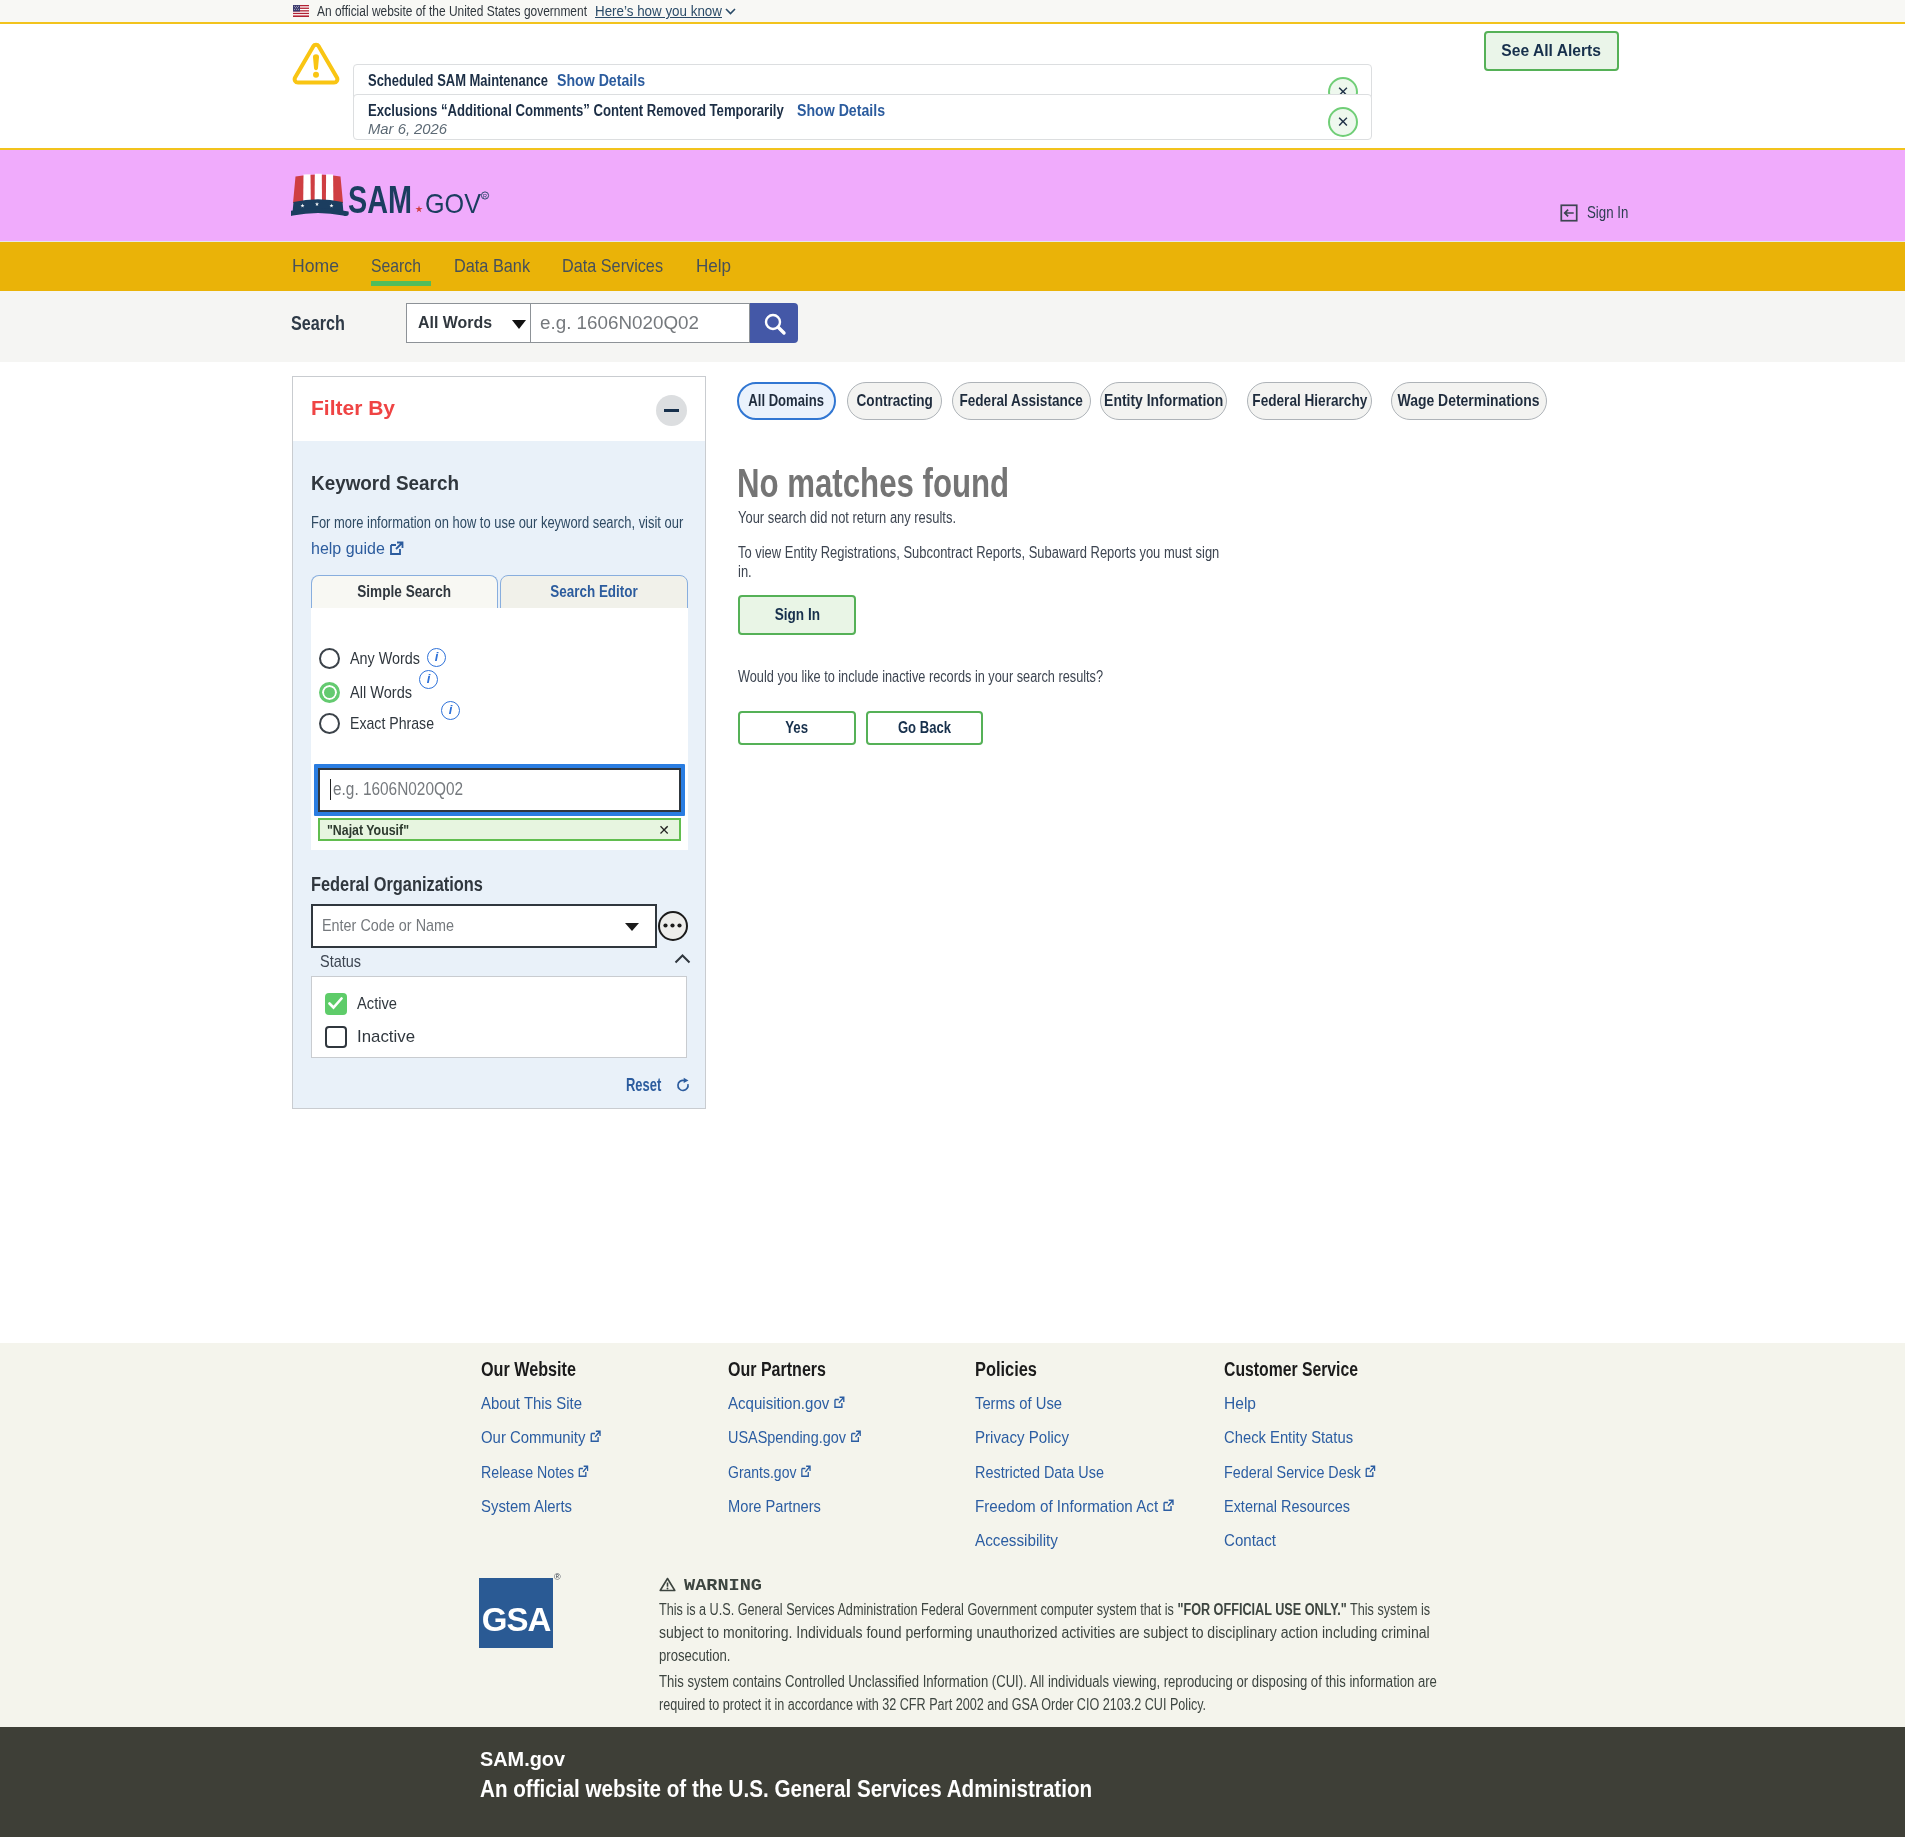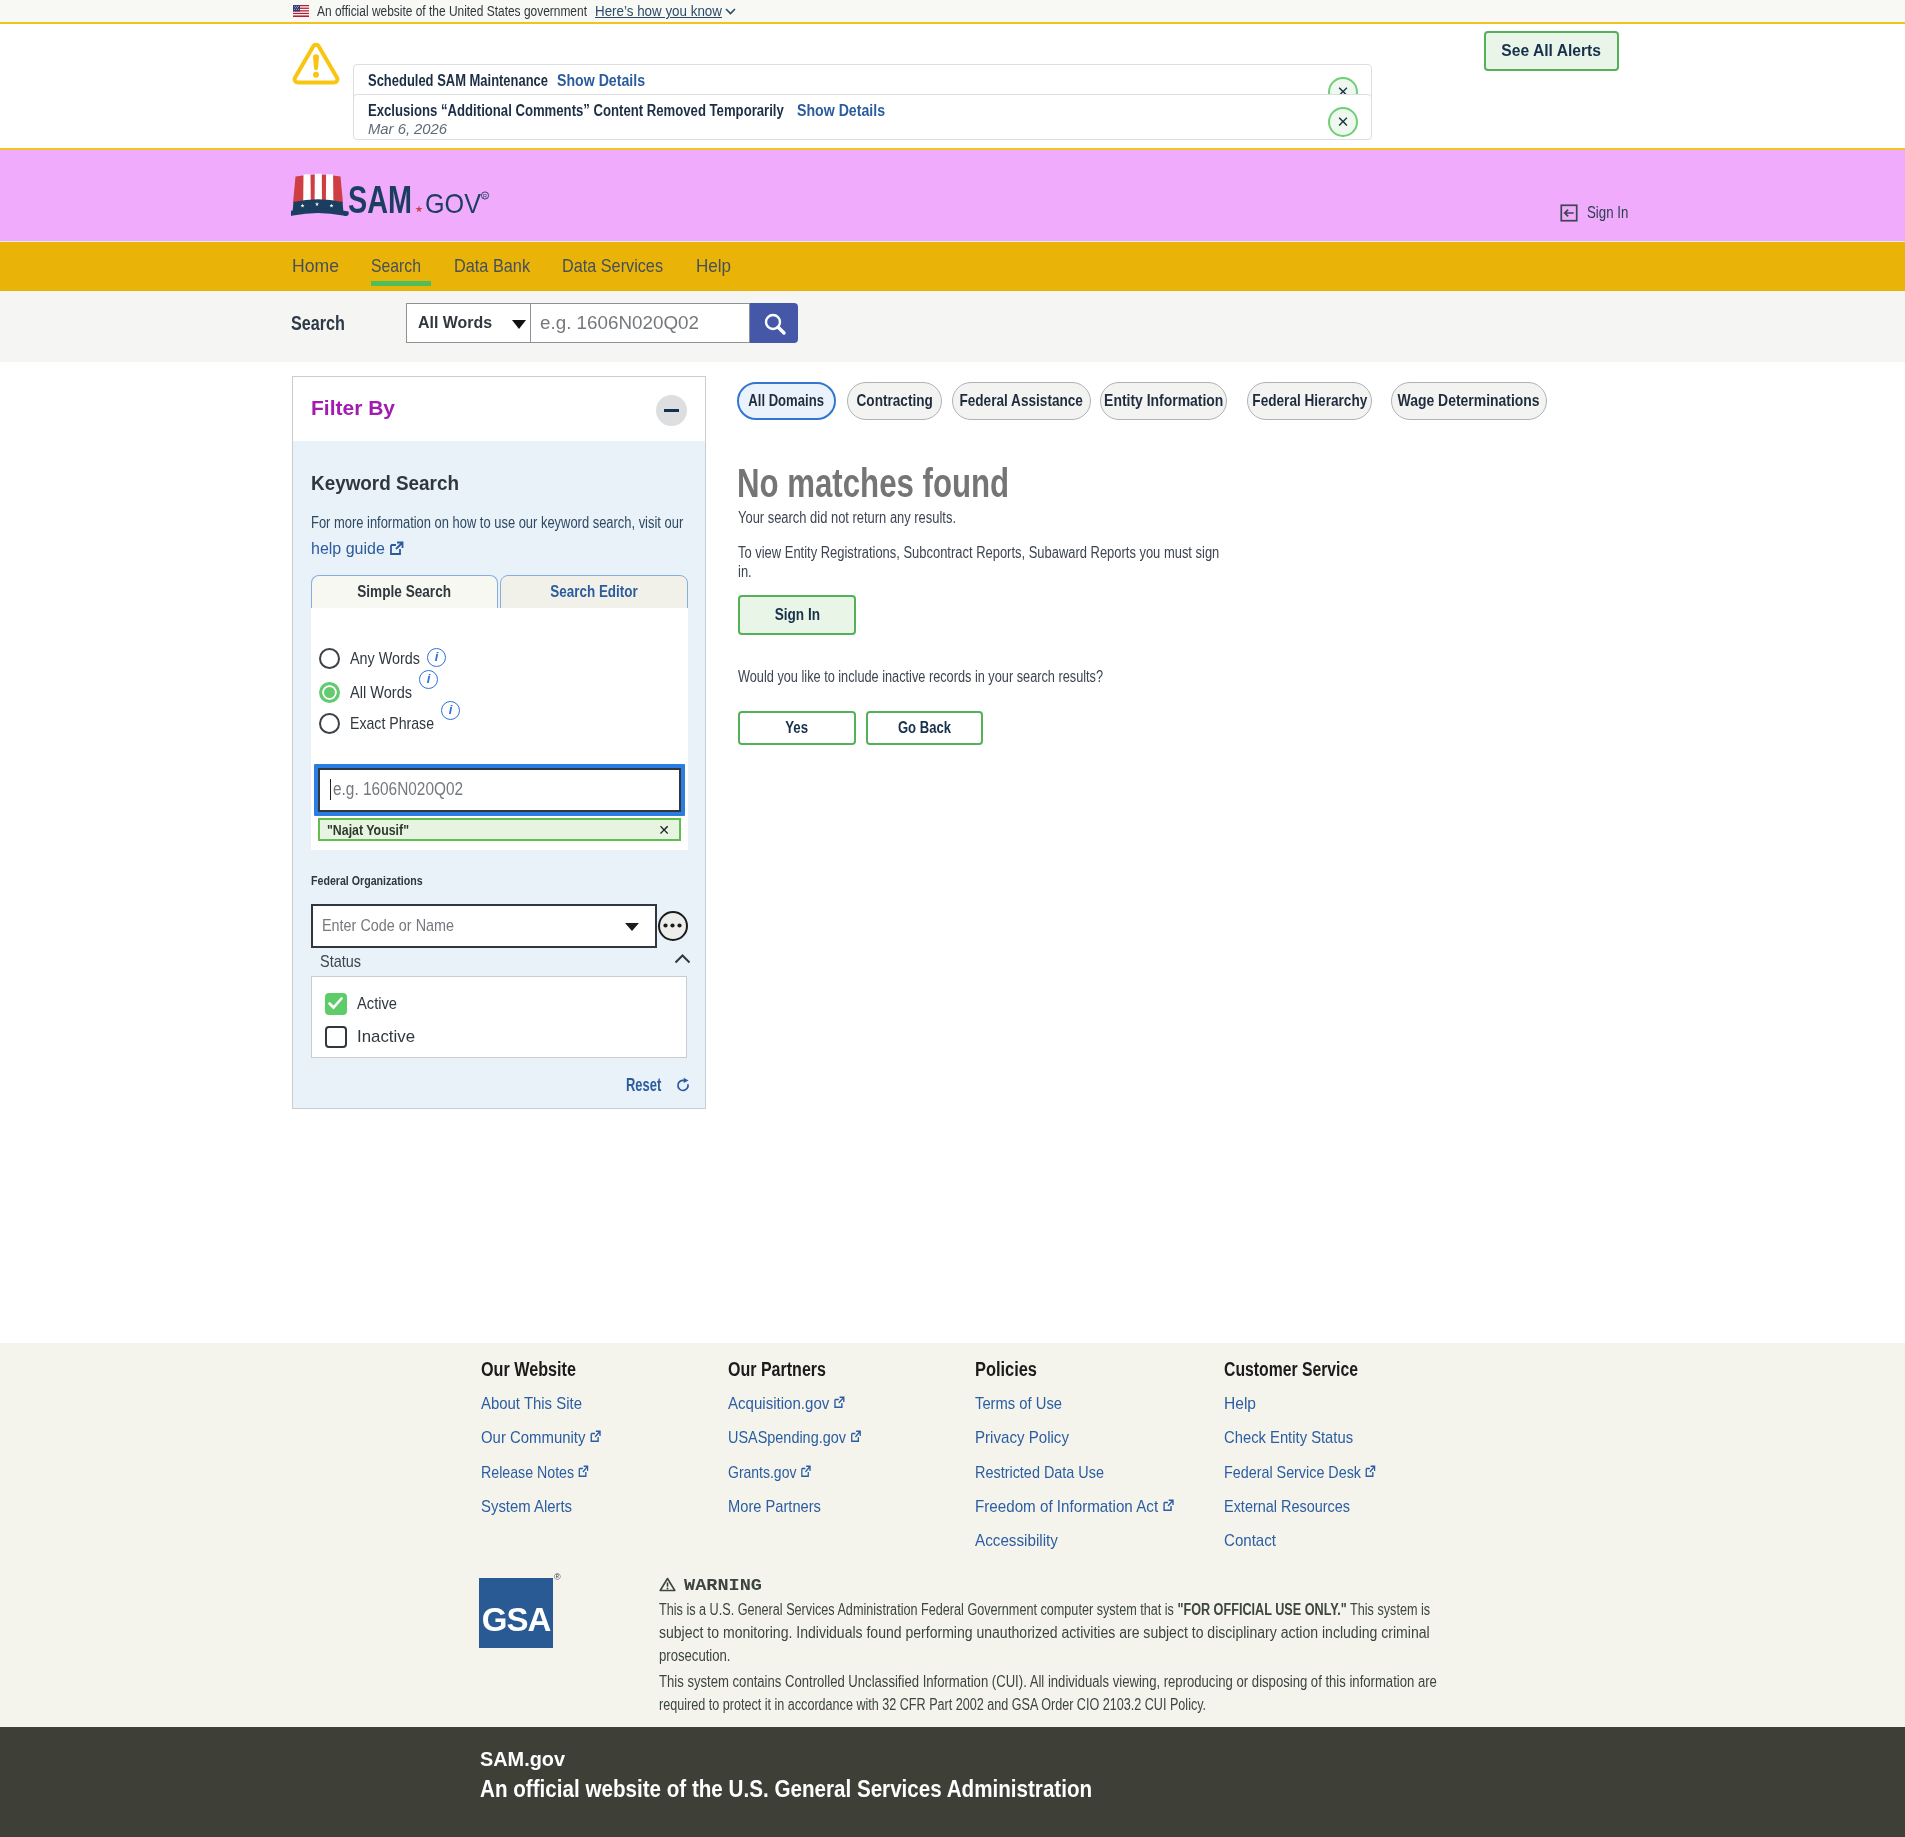--- a/index.html
+++ b/index.html
@@ -43,21 +43,21 @@
 #sband .lbl { position:absolute; left:291px; top:21px; font-size:20px; font-weight:bold; color:#2e3a47; }
 #ssel { position:absolute; left:406px; top:12px; width:125px; height:40px; background:#fff; border:1px solid #8d9297; font-size:17px; font-weight:bold; color:#30373e; line-height:38px; padding-left:11px; }
 #ssel .tri { position:absolute; right:4px; top:16px; width:0; height:0; border-left:7px solid transparent; border-right:7px solid transparent; border-top:9px solid #111; }
 #sinput { position:absolute; left:531px; top:12px; width:219px; height:40px; background:#fff; border:1px solid #8d9297; border-left:none; font-size:18px; color:#75797d; line-height:38px; padding-left:9px; }
 #sbtn { position:absolute; left:750px; top:12px; width:48px; height:40px; background:#4458a7; border-radius:0 4px 4px 0; }
 #sbtn svg { position:absolute; left:13px; top:9px; }
 
 
 #fpanel { position:absolute; left:292px; top:376px; width:414px; height:733px; background:#e9f1f9; border:1px solid #c9ccd0; }
 #fhead { position:absolute; left:0; top:0; width:412px; height:64px; background:#fff; }
-#fhead .t { position:absolute; left:18px; top:20px; font-size:20px; font-weight:bold; color:#a21caf; }
+#fhead .t { position:absolute; left:18px; top:20px; font-size:20px; font-weight:bold; color:#ef4444; }
 #fmin { position:absolute; left:363px; top:18px; width:31px; height:31px; border-radius:50%; background:#dcdee0; }
 #fmin .bar { position:absolute; left:8px; top:14px; width:15px; height:3px; background:#17304c; }
 #fbody { position:absolute; left:18px; top:64px; width:377px; height:669px; }
 .kwh { position:absolute; left:0px; top:31px; font-size:20px; font-weight:bold; color:#30373e; }
 .kwp { position:absolute; left:0px; top:69px; width:420px; font-size:16px; line-height:26px; color:#2e4a63; }
 .kwp a { color:#2c5c9e; }
 
 
 #tabs { position:absolute; left:0px; top:134px; width:377px; height:34px; }
 .tab { position:absolute; top:0; height:34px; border:1px solid #88aede; border-radius:8px 8px 0 0; font-size:16px; font-weight:bold; text-align:center; line-height:32px; }
@@ -72,21 +72,21 @@
 .info { position:absolute; width:19px; height:19px; border-radius:50%; border:1.5px solid #2f72d9; color:#2f72d9; font-size:13px; font-weight:bold; font-style:italic; text-align:center; line-height:16px; }
 
 
 #kwinput { position:absolute; left:3px; top:323px; width:371px; height:52px; background:#2a7de1; border-radius:1px; }
 #kwinput .inner { position:absolute; left:4px; top:4px; width:363px; height:44px; background:#fff; border:2px solid #30373e; }
 #kwinput .ph { position:absolute; left:10px; top:9px; font-size:18px; color:#75797d; border-left:1px solid #222; padding-left:2px; }
 #chip { position:absolute; left:7px; top:377px; width:363px; height:23px; background:#e7f5e0; border:2px solid #61bd4f; font-size:15px; font-weight:bold; color:#2d3a2e; line-height:19px; padding-left:7px; }
 #chip .x { position:absolute; right:9px; top:1px; font-weight:normal; font-size:14px; color:#222; }
 
 
-#fedlbl { position:absolute; left:0px; top:432px; font-size:13px; font-weight:bold; color:#30373e; }
+#fedlbl { position:absolute; left:0px; top:432px; font-size:20px; font-weight:bold; color:#30373e; }
 #fedin { position:absolute; left:0px; top:463px; width:346px; height:44px; background:#fff; border:2px solid #30373e; font-size:17px; color:#75797d; line-height:40px; padding-left:9px; }
 #fedin .tri { position:absolute; right:16px; top:17px; width:0; height:0; border-left:7px solid transparent; border-right:7px solid transparent; border-top:8px solid #1b1b1b; }
 #fedell { position:absolute; left:347px; top:470px; width:30px; height:30px; border-radius:50%; border:2.5px solid #1b1b1b; background:#ededeb; }
 #stlbl { position:absolute; left:9px; top:511px; font-size:17px; color:#3d4551;text-align:center; }
 #stchev { position:absolute; left:363px; top:513px; }
 #stbox { position:absolute; left:0px; top:535px; width:376px; height:82px; background:#fff; border:1px solid #c9ccd0; }
 .cb { position:absolute; left:13px; width:22px; height:22px; border-radius:4px; }
 .cb.on { background:#5ecc69; }
 .cb.off { background:#fff; border:2px solid #30373e; }
 .cb svg { position:absolute; left:3px; top:4px; }

